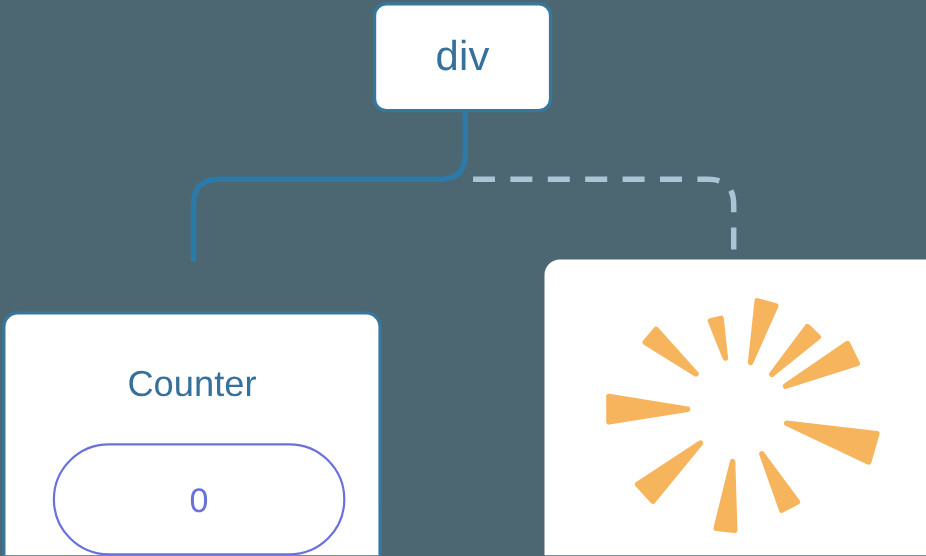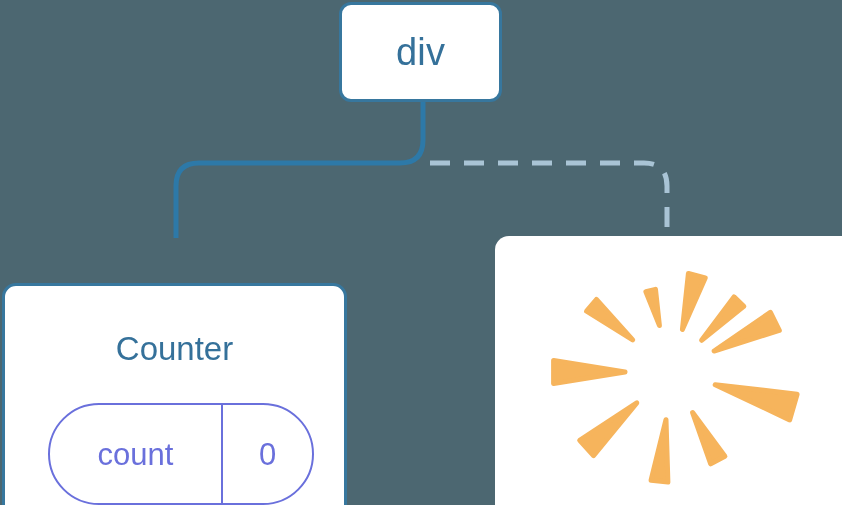--- a/index.html
+++ b/index.html
@@ -140,21 +140,20 @@
   </svg>
 
   <div class="node" id="node-div">
     <span class="node-title">div</span>
   </div>
 
   <div class="node" id="node-counter">
     <span class="node-title">Counter</span>
 
     <div class="state-pill">
-      <span class="state-key">count</span>
       <span class="state-val">0</span>
     </div>
   </div>
 
   <div class="node" id="node-burst">
     <svg id="burst-svg" width="372" height="290" viewBox="0 0 372 290">
         <path d="M 187.4 93.5 L 193.4 37.5 L 210.2 42.0 Z" fill="#f6b45c" stroke="#f6b45c" stroke-width="5" stroke-linejoin="round"></path>
         <path d="M 164.4 89.4 L 150.9 55.8 L 160.5 53.4 Z" fill="#f6b45c" stroke="#f6b45c" stroke-width="5" stroke-linejoin="round"></path>
         <path d="M 137.7 103.9 L 91.6 75.2 L 101.4 63.5 Z" fill="#f6b45c" stroke="#f6b45c" stroke-width="5" stroke-linejoin="round"></path>
         <path d="M 130.0 136.0 L 58.6 147.5 L 58.6 124.5 Z" fill="#f6b45c" stroke="#f6b45c" stroke-width="5" stroke-linejoin="round"></path>

